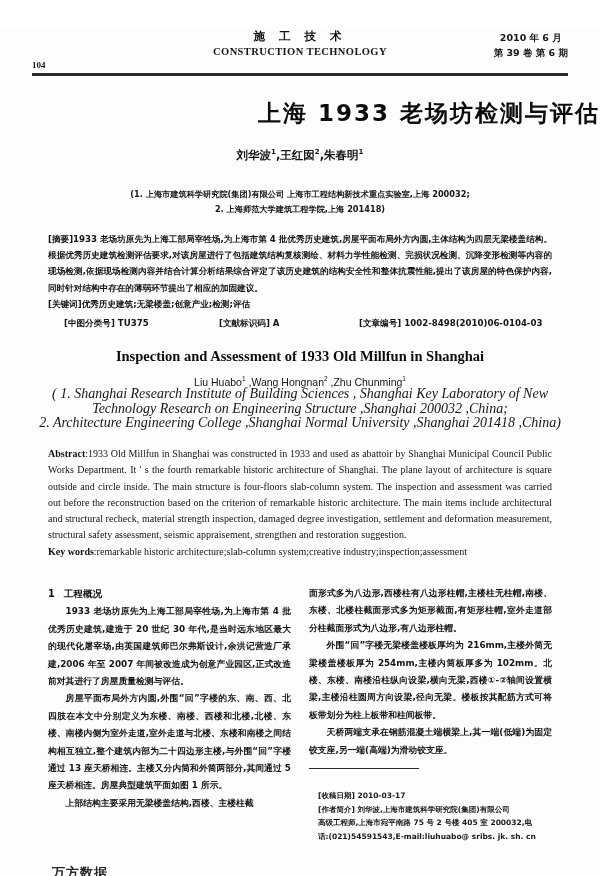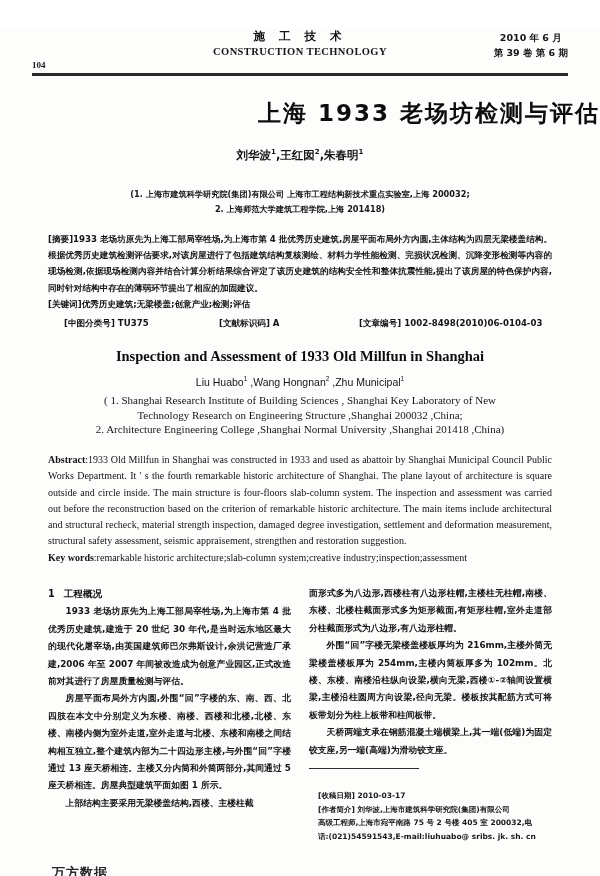--- a/index.html
+++ b/index.html
@@ -140,24 +140,24 @@
   }
   .authors-en {
     margin-top: 10px;
     text-align: center;
     font-family: "Liberation Sans", sans-serif;
     font-size: 10.5px;
     color: #141414;
   }
   .authors-en sup { font-size: 6.5px; }
   .affil-en {
-    margin-top: 6px;
-    text-align: center;
-    font-family: "Liberation Serif", serif;
-    font-size: 11px;
+    text-align: center;
+    font-family: "Liberation Serif", serif;
+    font-style: italic;
+    font-size: 14px;
     color: #161616;
     line-height: 14.5px;
   }
 
   
   .en-block {
     margin: 15px 48px 0 48px;
     font-family: "Liberation Serif", serif;
     font-size: 10px;
     color: #131313;
@@ -263,21 +263,21 @@
     <div class="clsline">
       <span class="seg1"><span class="bk">[中图分类号]</span> <span>TU375</span></span>
       <span class="seg2"><span class="bk">[文献标识码]</span> <span>A</span></span>
       <span class="seg3"><span class="bk">[文章编号]</span> <span>1002-8498(2010)06-0104-03</span></span>
     </div>
   </div>
 
   <div class="title-en">Inspection and Assessment of 1933 Old Millfun in Shanghai</div>
 
   <div class="authors-en">
-    <span>Liu Huabo</span><sup>1</sup> ,<span>Wang Hongnan</span><sup>2</sup> ,<span>Zhu Municipal</span><sup>1</sup>
+    <span>Liu Huabo</span><sup>1</sup> ,<span>Wang Hongnan</span><sup>2</sup> ,<span>Zhu Chunming</span><sup>1</sup>
   </div>
 
   <div class="affil-en">
     <div>( 1. Shanghai Research Institute of Building Sciences , Shanghai Key Laboratory of New</div>
     <div>Technology Research on Engineering Structure ,Shanghai   200032 ,China;</div>
     <div>2. Architecture Engineering College ,Shanghai Normal University ,Shanghai   201418 ,China)</div>
   </div>
 
   <div class="en-block">
     <p><span class="lead">Abstract</span><span>:1933 Old Millfun in Shanghai was constructed in 1933 and used as abattoir by Shanghai Municipal Council Public Works Department. It ' s the fourth remarkable historic architecture of Shanghai. The plane layout of architecture is square outside and circle inside. The main structure is four-floors slab-column system. The inspection and assessment was carried out before the reconstruction based on the criterion of remarkable historic architecture. The main items include architectural and structural recheck, material strength inspection, damaged degree investigation, settlement and deformation measurement, structural safety assessment, seismic appraisement, strengthen and restoration suggestion.</span></p>

